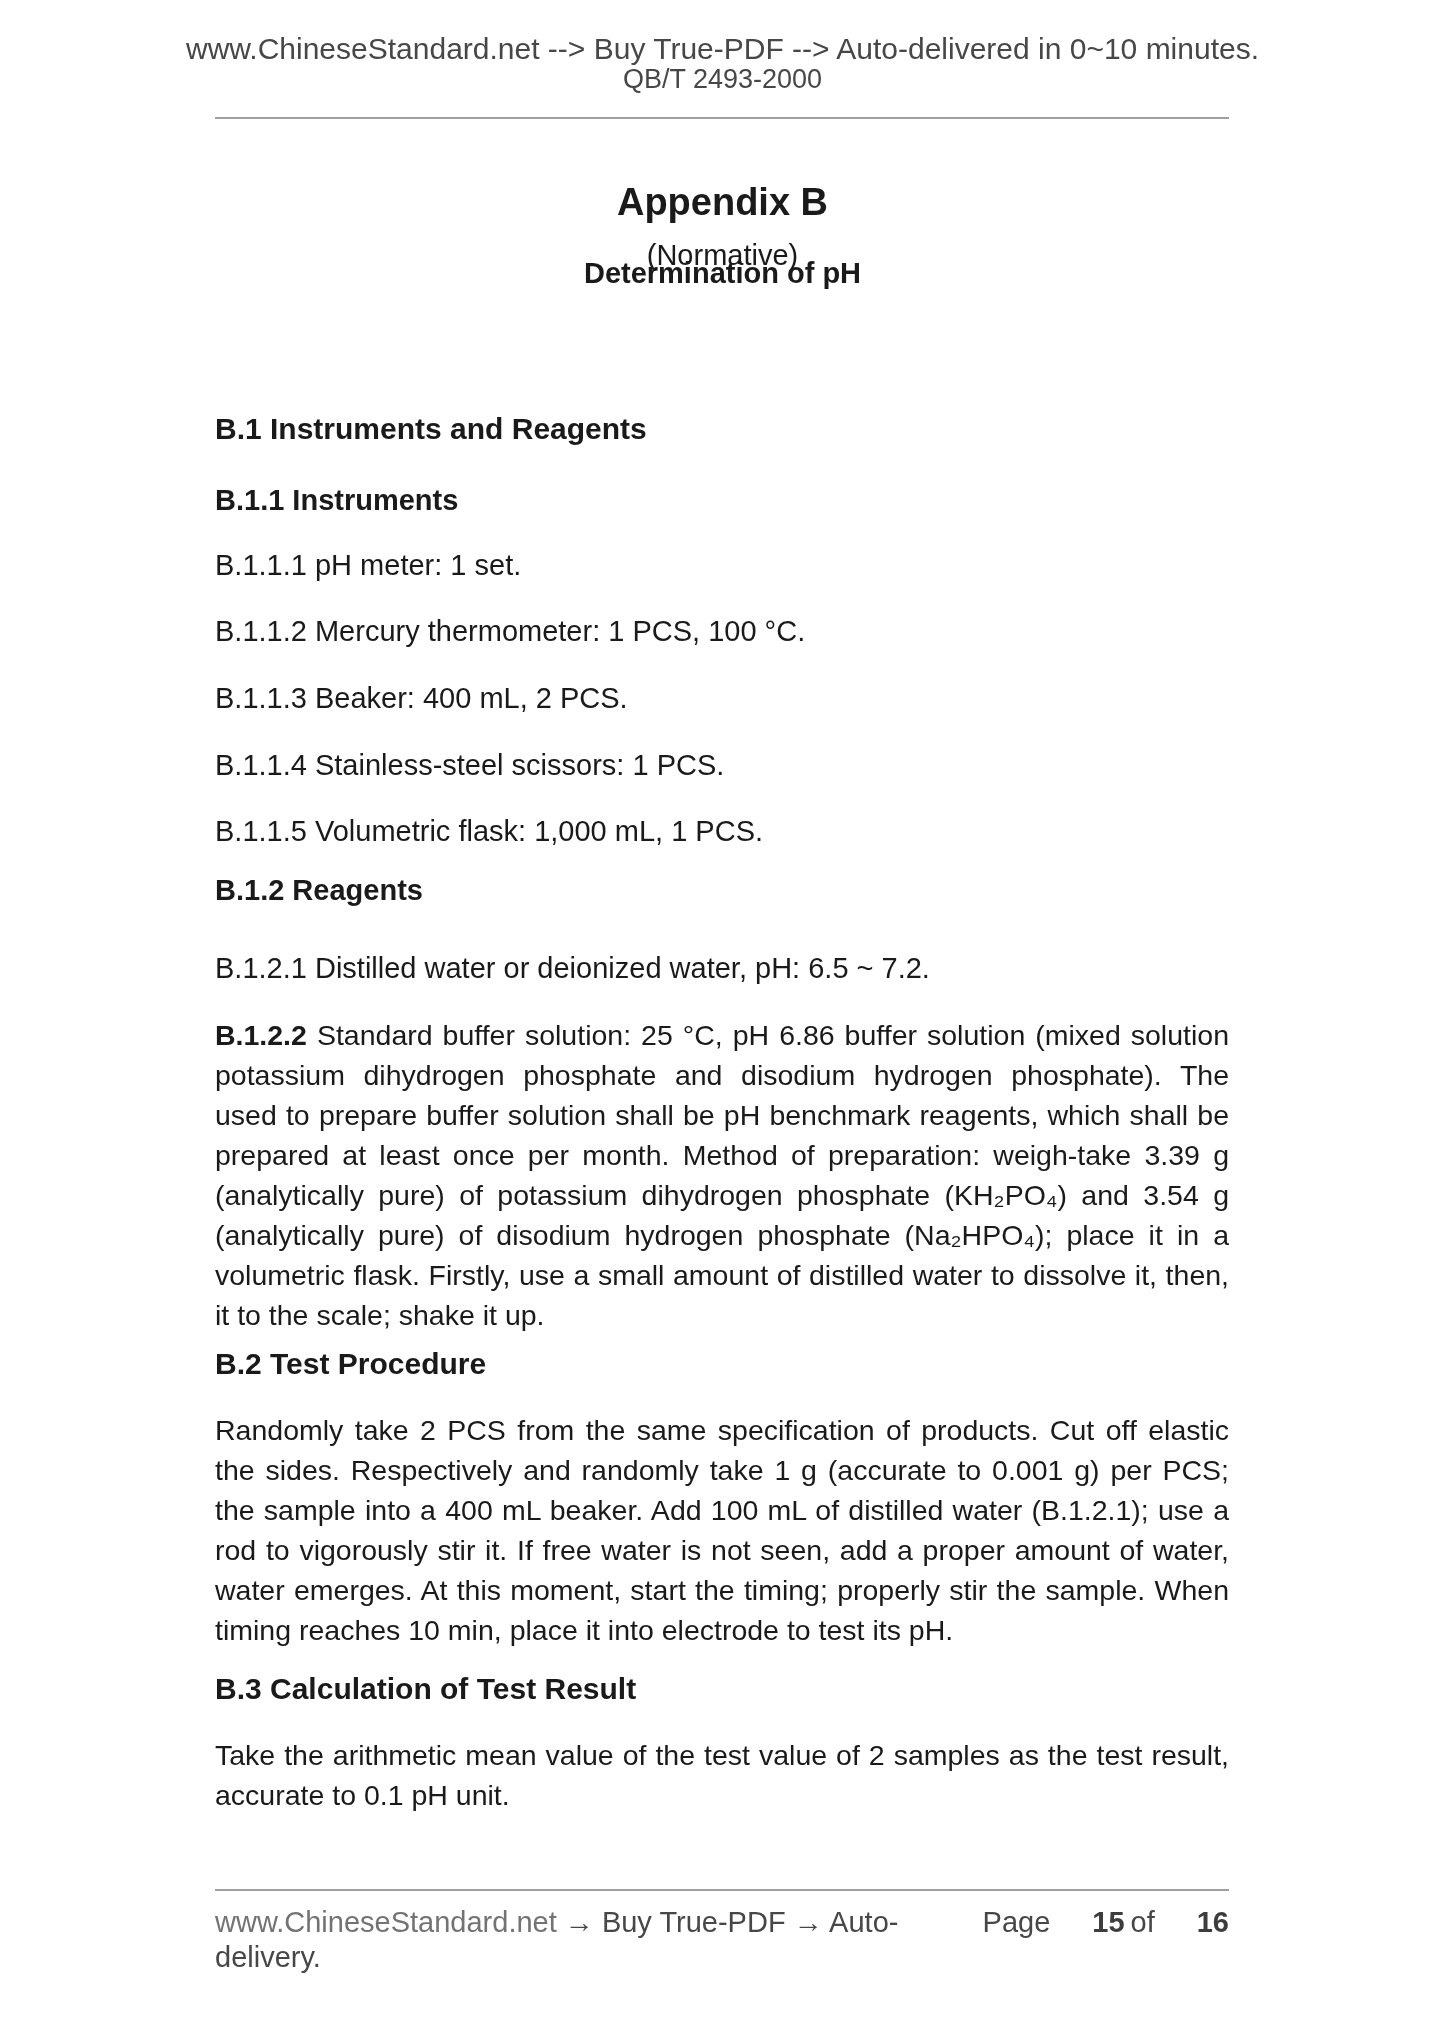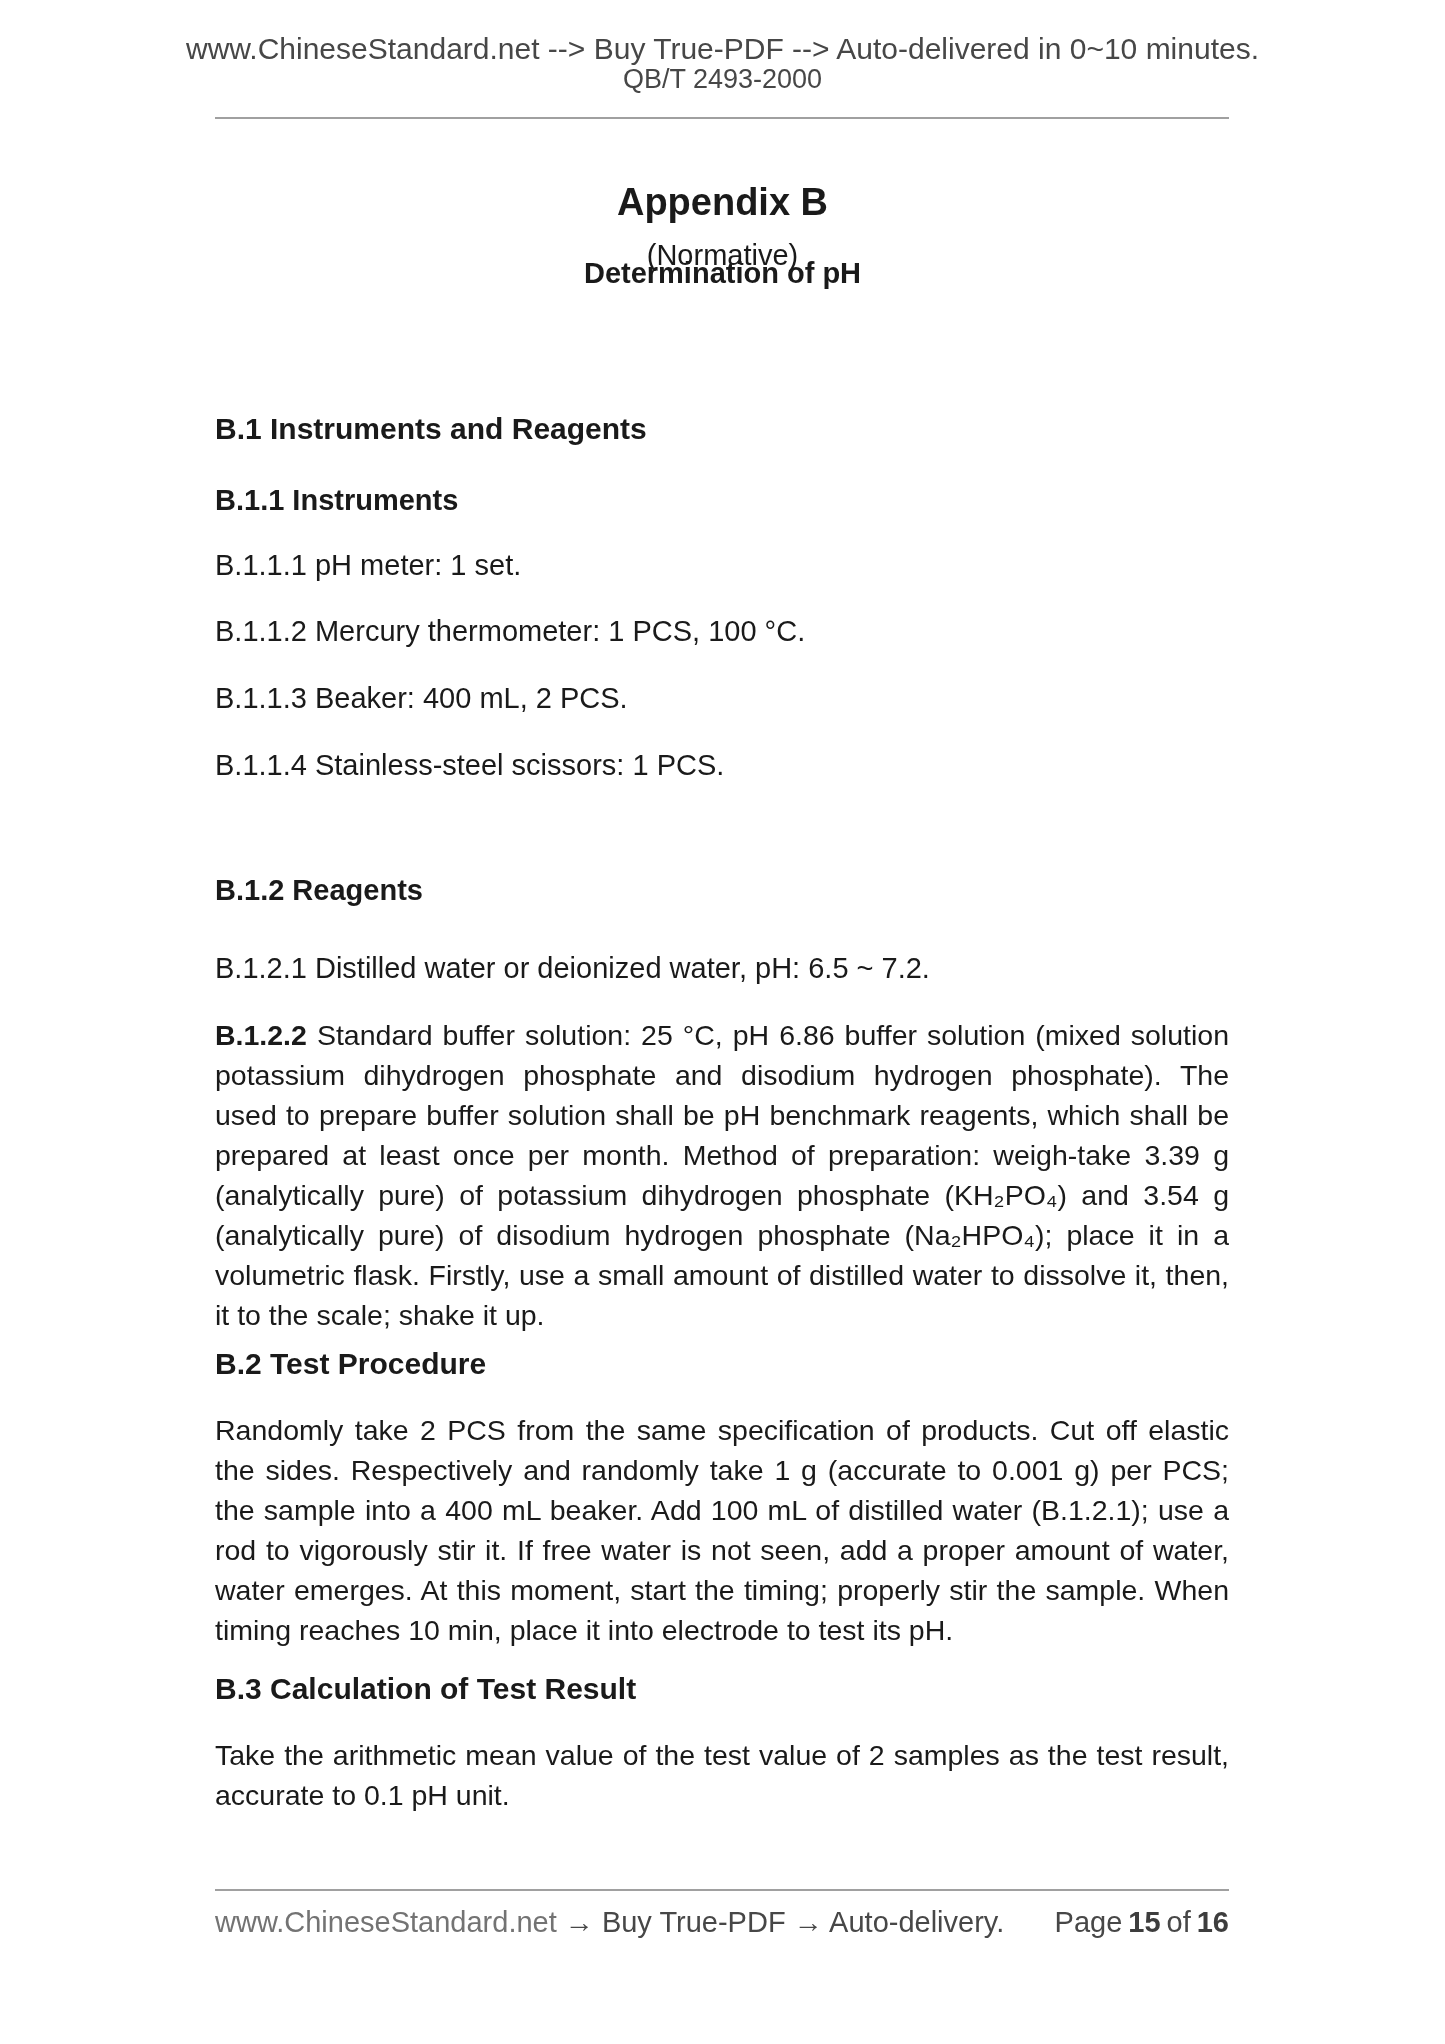--- a/index.html
+++ b/index.html
@@ -65,21 +65,21 @@
     justify-content: space-between;
     align-items: baseline;
     font-size: 29px;
     line-height: 35px;
     color: #474747;
   }
   .footer a {
     color: #737373;
     cursor: pointer;
   }
-  .footer .pg b { font-weight: bold; color: #3d3d3d; }
+  .footer .pg b { font-weight: bold; color: #3d3d3d; margin-left: 36px; }
   .footer .pg span { margin: 0 6px; }
 </style>
 </head>
 <body>
 
 <div class="page">
 
   <div class="abs center hdr-tagline">www.ChineseStandard.net --&gt; Buy True-PDF --&gt; Auto-delivered in 0~10 minutes.</div>
   <div class="abs center hdr-doc">QB/T 2493-2000</div>
   <div class="abs col rule rule-top"></div>
@@ -88,20 +88,21 @@
   <div class="abs center doc-sub1">(Normative)</div>
   <div class="abs center doc-sub2">Determination of pH</div>
 
   <div class="abs col h1 pos-b1-h">B.1 Instruments and Reagents</div>
   <div class="abs col h2 pos-b11-h">B.1.1 Instruments</div>
 
   <div class="abs col item pos-b111"><b>B.1.1.1</b><span> pH meter: 1 set.</span></div>
   <div class="abs col item pos-b112"><b>B.1.1.2</b><span> Mercury thermometer: 1 PCS, 100 °C.</span></div>
   <div class="abs col item pos-b113"><b>B.1.1.3</b><span> Beaker: 400 mL, 2 PCS.</span></div>
   <div class="abs col item pos-b114"><b>B.1.1.4</b><span> Stainless-steel scissors: 1 PCS.</span></div>
+  <div class="abs col item pos-b115"><b>B.1.1.5</b><span> Volumetric flask: 1,000 mL, 1 PCS.</span></div>
 
   <div class="abs col h2 pos-b12-h">B.1.2 Reagents</div>
   <div class="abs col item pos-b121"><b>B.1.2.1</b><span> Distilled water or deionized water, pH: 6.5 ~ 7.2.</span></div>
 
   <div class="abs col para pos-b122">
       <div class="pline jline"><b>B.1.2.2</b> Standard buffer solution: 25 °C, pH 6.86 buffer solution (mixed solution of</div>
       <div class="pline jline">potassium dihydrogen phosphate and disodium hydrogen phosphate). The reagents</div>
       <div class="pline jline">used to prepare buffer solution shall be pH benchmark reagents, which shall be re-</div>
       <div class="pline jline">prepared at least once per month. Method of preparation: weigh-take 3.39 g</div>
       <div class="pline jline">(analytically pure) of potassium dihydrogen phosphate (KH₂PO₄) and 3.54 g</div>

